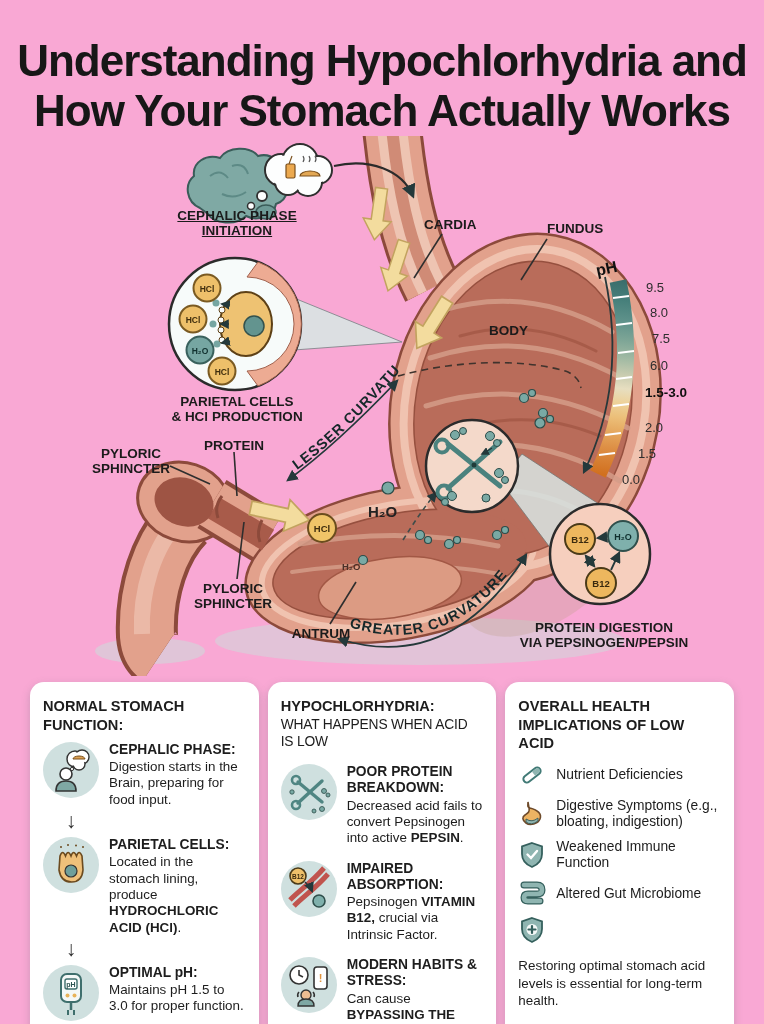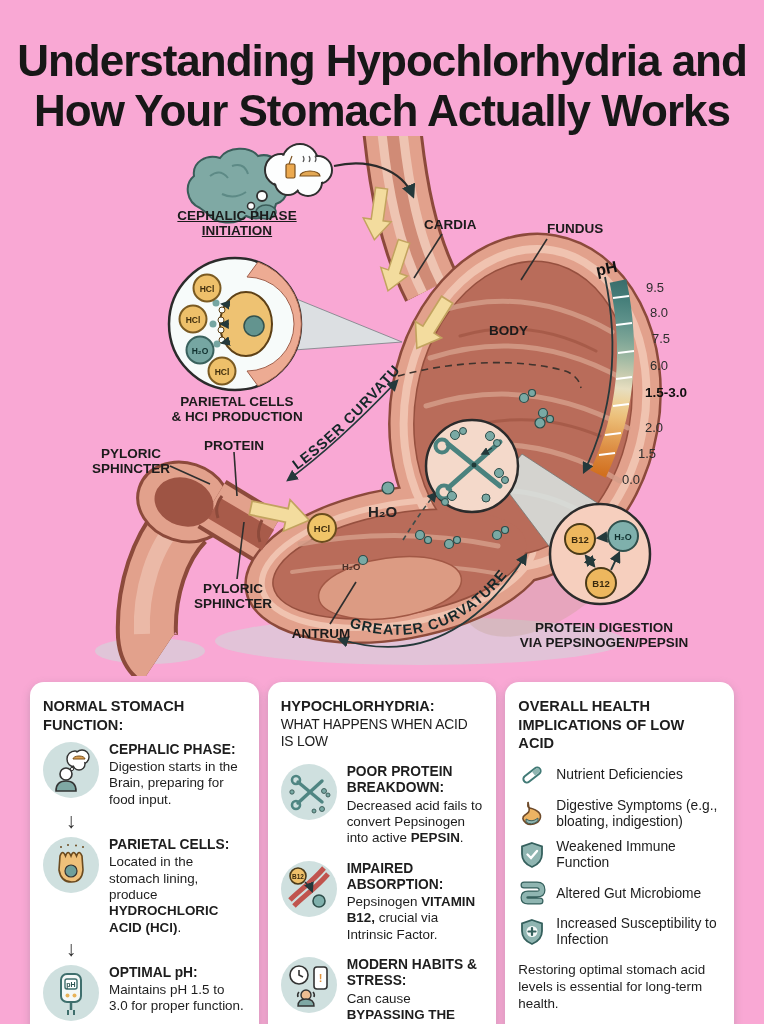--- a/index.html
+++ b/index.html
@@ -491,18 +491,17 @@
         <div>Altered Gut Microbiome</div>
       </div>
       <div class="c3-item">
         <span class="c3-icon">
           <svg width="28" height="28" viewBox="0 0 28 28">
             <path d="M 14,2 L 24,5.5 V 13 C 24,20 19,24 14,26 C 9,24 4,20 4,13 V 5.5 Z" fill="#8fb5b1" stroke="#35605d" stroke-width="1.8"></path>
             <circle cx="14" cy="13.5" r="5.5" fill="#fff" opacity=".9"></circle>
             <path d="M 14,10 V 17 M 10.5,13.5 H 17.5" fill="none" stroke="#35605d" stroke-width="2.2" stroke-linecap="round"></path>
           </svg>
         </span>
-        <div>Increased Susceptibility to Infection</div>
       </div>
       <div class="c3-footer">Restoring optimal stomach acid levels is essential for long-term health.</div>
     </section>
   </div>
 </div>
 
 </body></html>

